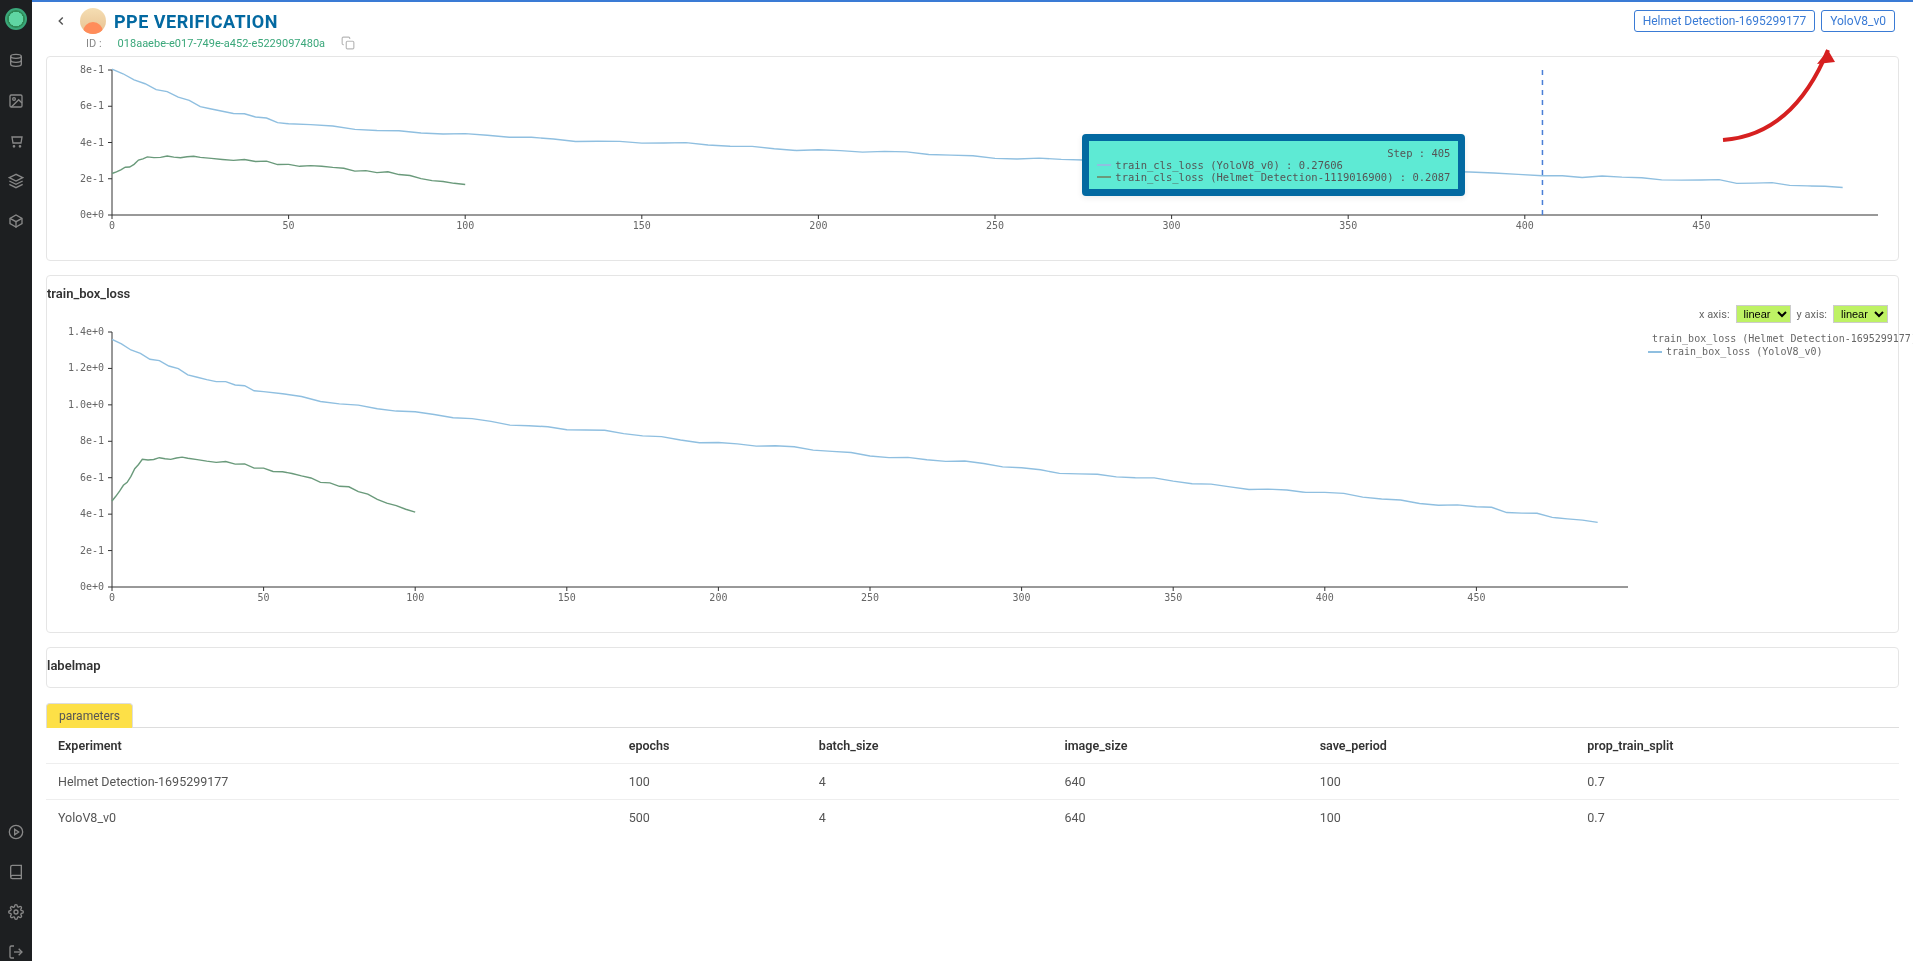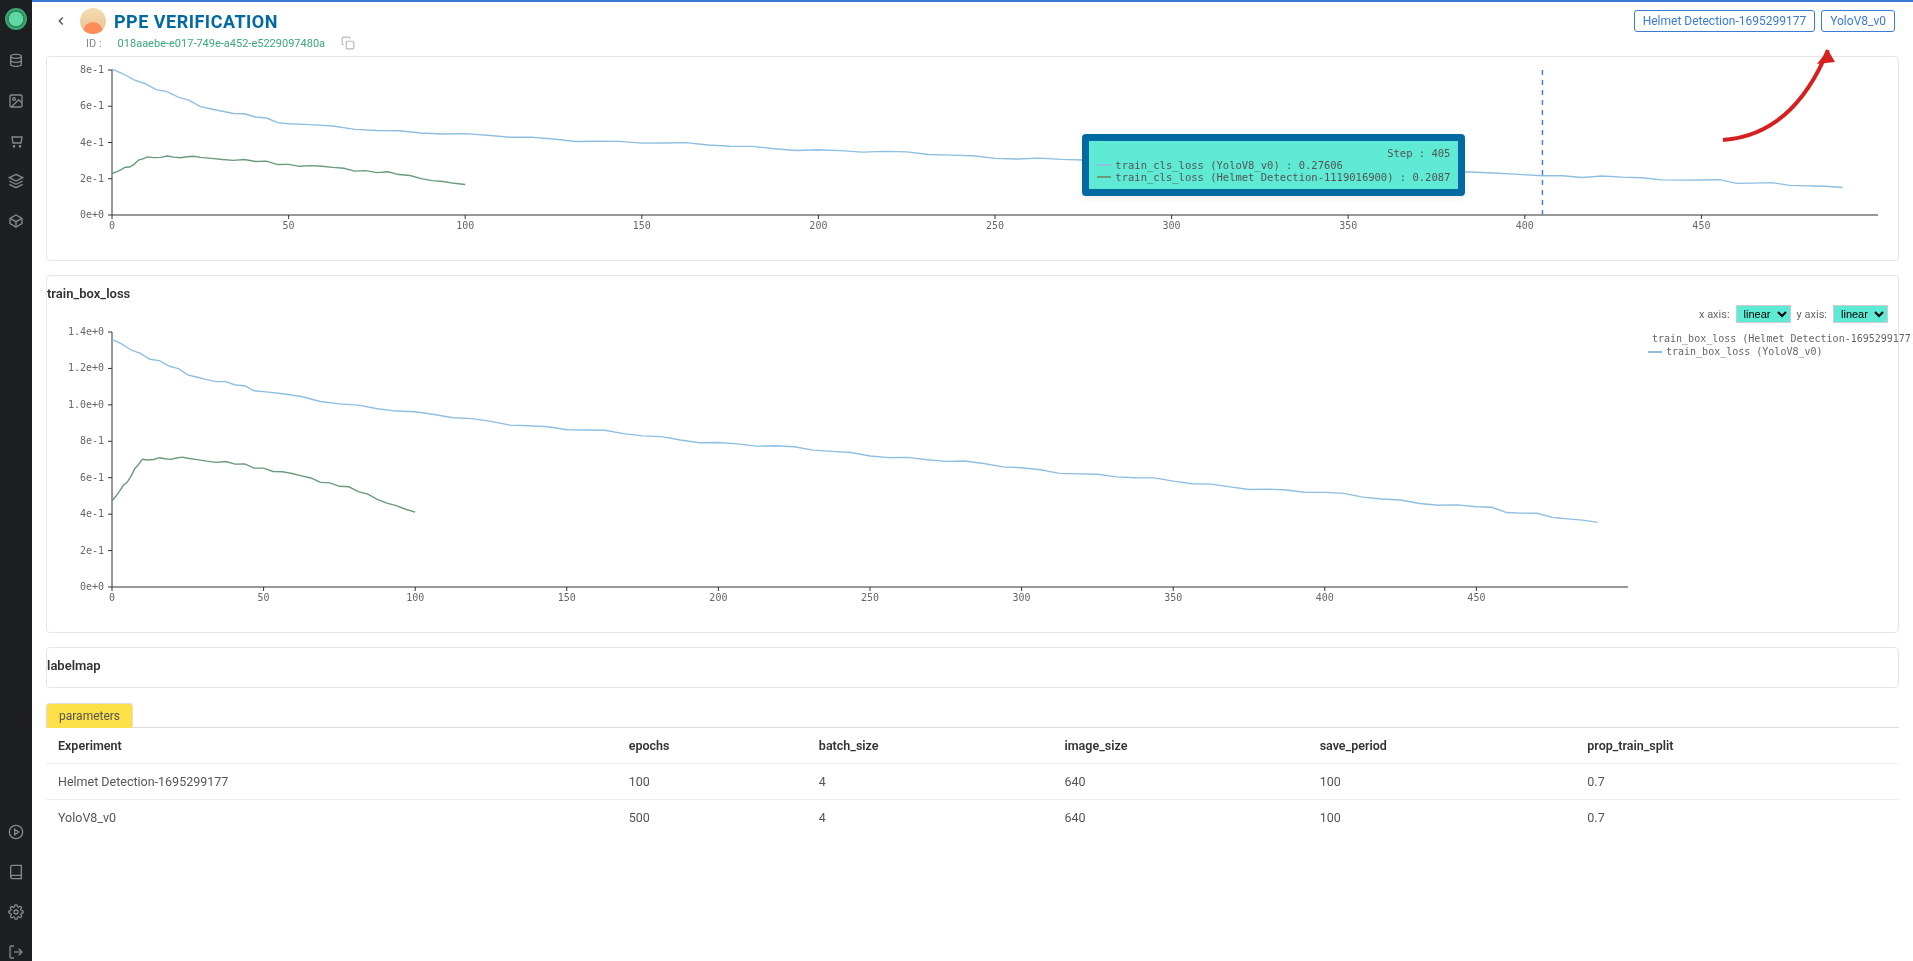--- a/index.html
+++ b/index.html
@@ -29,21 +29,21 @@
   .subheader .copy-icon { width:14px; height:14px; cursor:pointer; opacity:.6; }
   .content { flex:1; overflow-y:auto; padding:0 14px 14px 14px; }
   .card { border:1px solid #e5e5e5; border-radius:4px; margin-bottom:14px; background:#fff; position:relative; }
   .chart-title { text-align:left; font-weight:600; font-size:13px; padding:10px 0 4px 0; }
   .chart-body { display:flex; padding:4px 10px 22px 10px; }
   .chart-svg-wrap { flex:1; min-width:0; position:relative;text-align:right; }
   .chart-legend { width:250px; font-family:monospace; font-size:10px; color:#666; padding:6px 4px 0 10px; }
   .chart-legend .row { display:flex; align-items:center; gap:4px; margin-bottom:2px; white-space:nowrap; }
   .legend-swatch { display:inline-block; width:14px; height:2px; }
   .axis-controls { display:flex; justify-content:flex-end; gap:6px; font-size:11px; color:#666; padding:0 10px; align-items:center; }
-  .axis-controls select { font-size:11px; padding:1px 3px; border:1px solid #ccc; background:#5eead4; }
+  .axis-controls select { font-size:11px; padding:1px 3px; border:1px solid #ccc; background:#bef264; }
   .tooltip {
     position:absolute; background:#5eead4; border:7px solid #0369a1; border-radius:4px; padding:6px 8px;
     font-family:monospace; font-size:10.5px; box-shadow:0 2px 6px rgba(0,0,0,.08); pointer-events:none;
     color:#555;
   }
   .tooltip .row { display:flex; align-items:center; gap:4px; white-space:nowrap; }
   .tab-holder { padding:0 0 0 0; }
   .tab { display:inline-block; border:1px solid #ddd; border-bottom:none; padding:5px 12px; font-size:12px; color:#555; background:#fde047; border-radius:4px 4px 0 0; position:relative; top:1px; }
   table.params { width:100%; border-collapse:collapse; font-size:12.5px; }
   table.params th, table.params td { text-align:left; padding:10px 12px; border-top:1px solid #eee; color:#555; }

